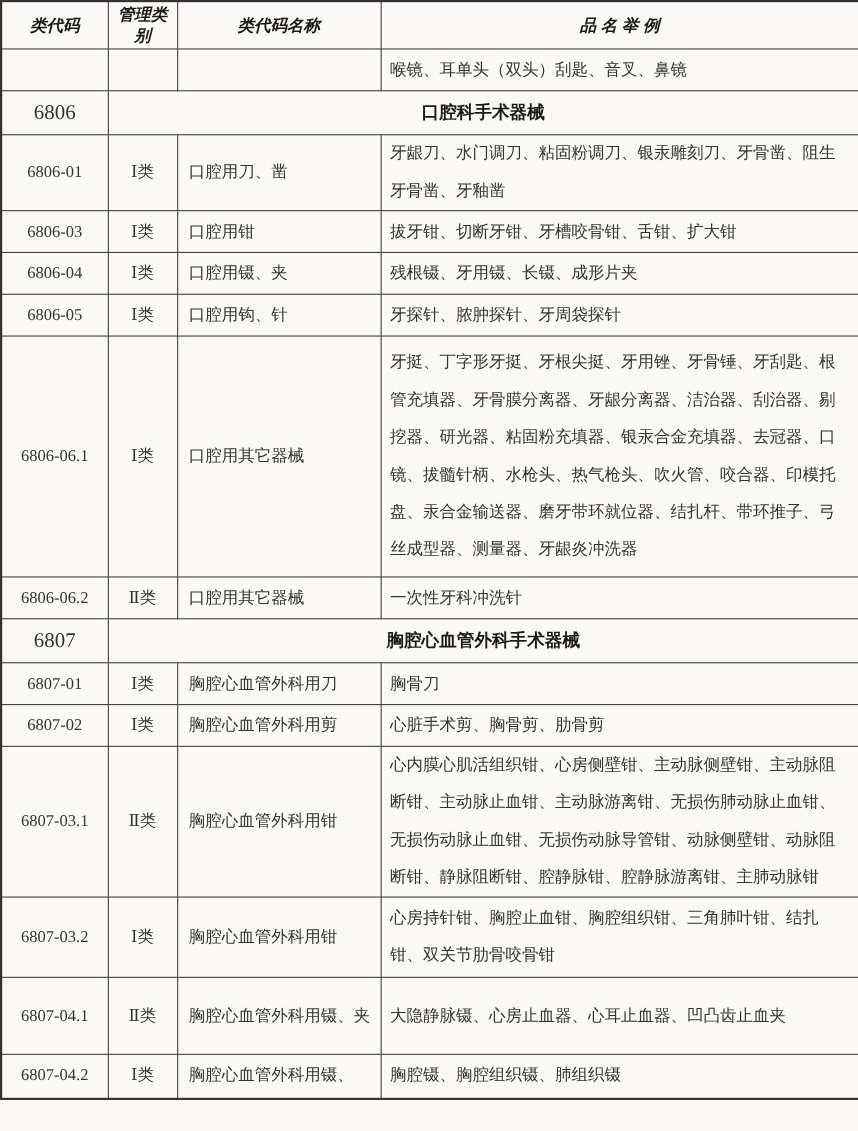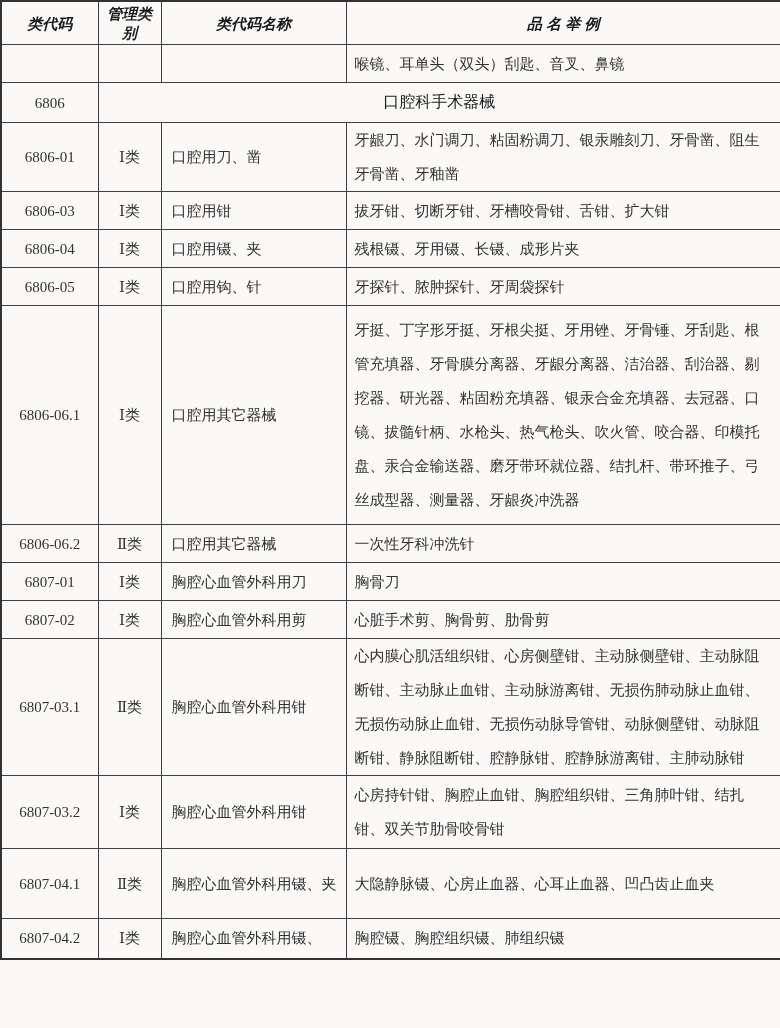--- a/index.html
+++ b/index.html
@@ -57,26 +57,26 @@
     padding: 0 8px 0 10px;
   }
   td.c-ex {
     text-align: left;
     font-size: 15px;
     line-height: 34px;
     padding: 0 8px;
   }
   td.section-code {
     text-align: center;
-    font-size: 15px;
+    font-size: 19px;
     line-height: 22px;
   }
   td.section-title {
     font-family: "Liberation Sans", "DejaVu Sans", sans-serif;
-    font-weight: normal;
+    font-weight: bold;
     font-size: 16px;
     text-align: center;
     color: #1a1a1a;
   }
 </style>
 </head>
 <body>
 
 <div class="page">
   <table class="cls-table">
@@ -134,20 +134,24 @@
     <td class="c-cat">Ⅰ类</td>
     <td class="c-name">口腔用其它器械</td>
     <td class="c-ex">牙挺、丁字形牙挺、牙根尖挺、牙用锉、牙骨锤、牙刮匙、根管充填器、牙骨膜分离器、牙龈分离器、洁治器、刮治器、剔挖器、研光器、粘固粉充填器、银汞合金充填器、去冠器、口镜、拔髓针柄、水枪头、热气枪头、吹火管、咬合器、印模托盘、汞合金输送器、磨牙带环就位器、结扎杆、带环推子、弓丝成型器、测量器、牙龈炎冲洗器</td>
   </tr>
         <tr style="height: 38px;">
     <td class="c-code">6806-06.2</td>
     <td class="c-cat">Ⅱ类</td>
     <td class="c-name">口腔用其它器械</td>
     <td class="c-ex">一次性牙科冲洗针</td>
   </tr>
+        <tr style="height: 40px;">
+    <td class="section-code">6807</td>
+    <td class="section-title" colspan="3">胸腔心血管外科手术器械</td>
+  </tr>
         <tr style="height: 38px;">
     <td class="c-code">6807-01</td>
     <td class="c-cat">Ⅰ类</td>
     <td class="c-name">胸腔心血管外科用刀</td>
     <td class="c-ex">胸骨刀</td>
   </tr>
         <tr style="height: 38px;">
     <td class="c-code">6807-02</td>
     <td class="c-cat">Ⅰ类</td>
     <td class="c-name">胸腔心血管外科用剪</td>

